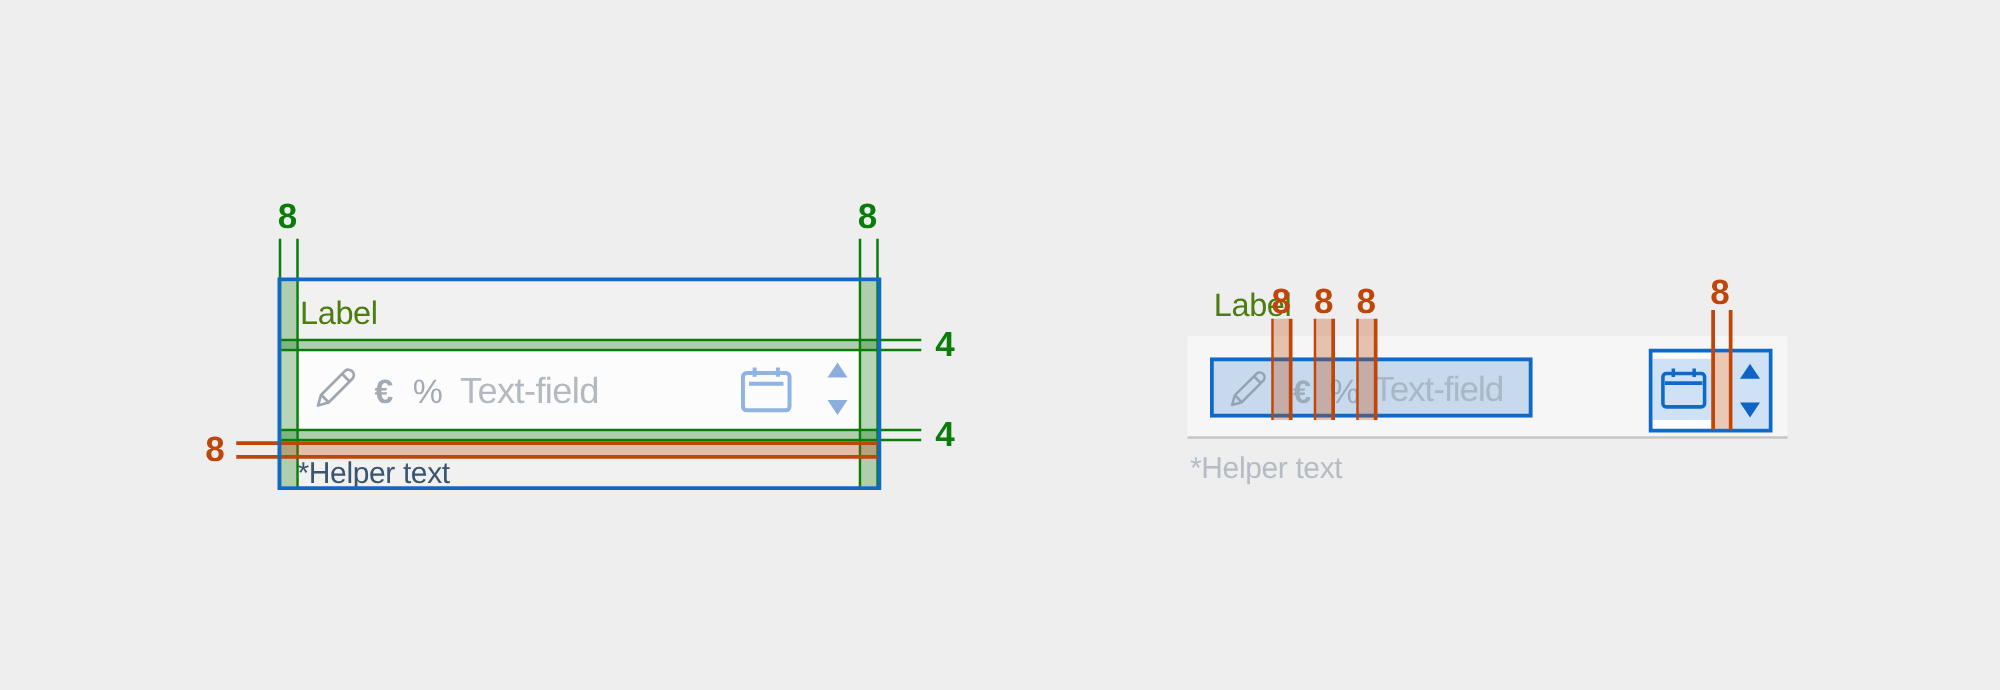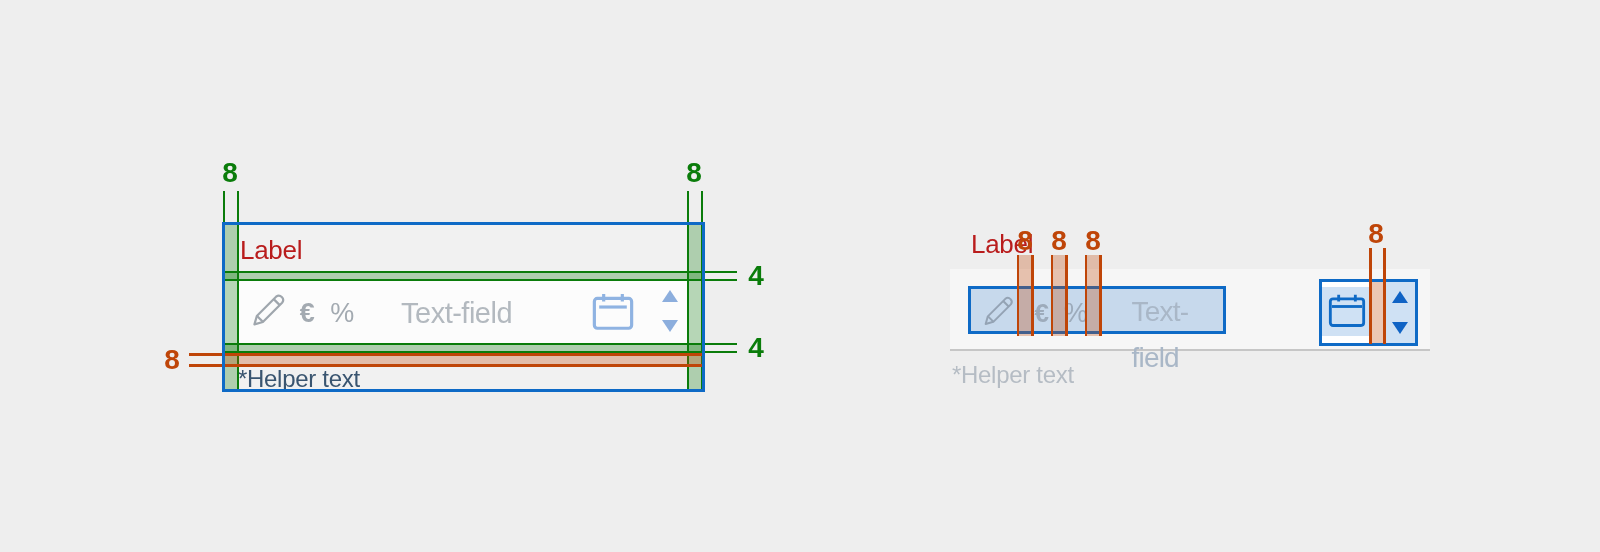--- a/index.html
+++ b/index.html
@@ -8,22 +8,22 @@
   .abs{position:absolute;}
   
   .gline{position:absolute;background:#0a7c0a;}
   .gfill{position:absolute;background:rgba(20,125,20,0.30);}
   .oline{position:absolute;background:#bf4508;}
   .ofill{position:absolute;background:rgba(191,69,8,0.30);}
   .mnum{position:absolute;font-weight:bold;font-size:28px;line-height:28px;text-align:center;}
   .mnum.green{color:#0a7c0a;}
   .mnum.orange{color:#bf4508;}
   
-  .ui-label{color:#b91c1c;font-size:26px;font-weight:500;letter-spacing:-0.3px;}
-  .ph{color:#b3b9bf;font-size:29px;letter-spacing:-0.5px;margin-left:33px;}
+  .ui-label{color:#4d7c0f;font-size:26px;font-weight:500;letter-spacing:-0.3px;}
+  .ph{color:#b3b9bf;font-size:29px;letter-spacing:-0.5px;}
   .sym{text-align:center;letter-spacing:-0.3px;}
   .tri{position:absolute;width:0;height:0;}
   .tri-up{border-left:8px solid transparent;border-right:8px solid transparent;border-bottom:12px solid #8caedd;}
   .tri-down{border-left:8px solid transparent;border-right:8px solid transparent;border-top:12px solid #8caedd;}
   .tri-up.dk{border-bottom-color:#0f63c5;}
   .tri-down.dk{border-top-color:#0f63c5;}
   svg{display:block;}
 </style>
 </head>
 <body>

